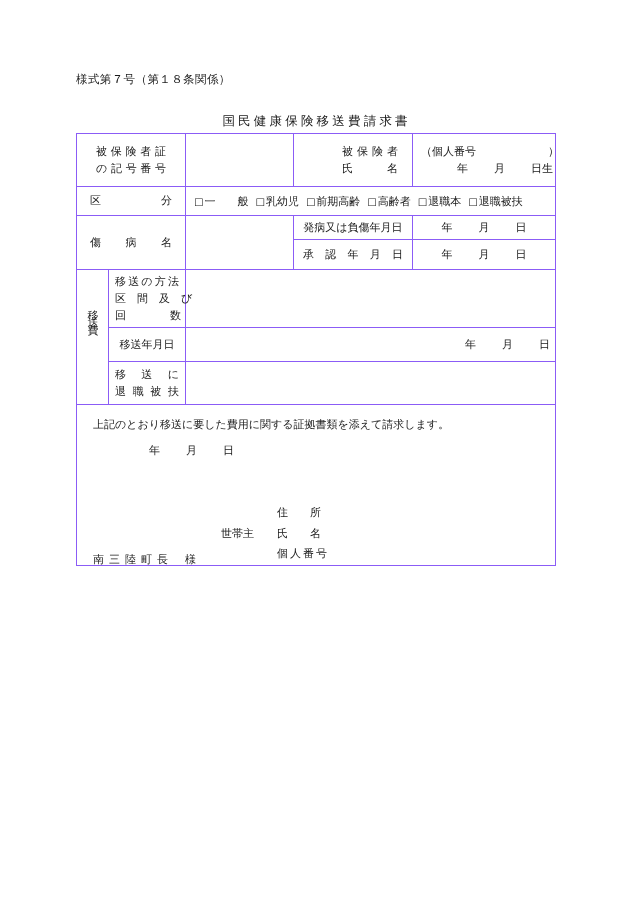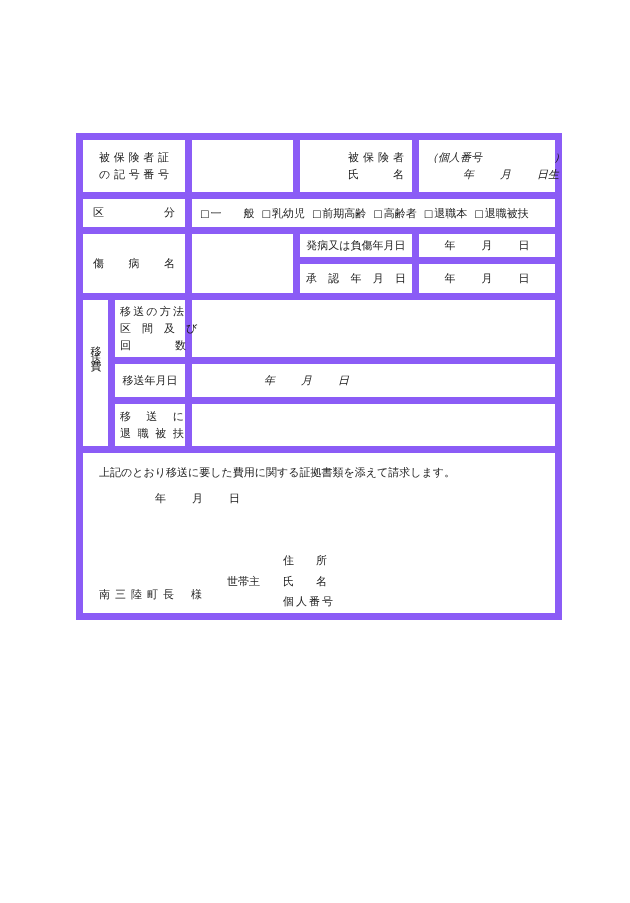--- a/index.html
+++ b/index.html
@@ -52,32 +52,32 @@
   .form-table {
     position: absolute;
     left: 76px;
     top: 133px;
     width: 479px;
     border-collapse: collapse;
     table-layout: fixed;
     font-size: 11px;
   }
   .form-table td {
-    border: 7px solid #8b5cf6;
+    border: 1px solid #8b5cf6;
     padding: 0;
     vertical-align: middle;
   }
 
   
   .cell {
     padding: 3px 5px;
     line-height: 1.55;
   }
   .cell-c { text-align: center; }
-  .cell-l { text-align: left; font-style: italic; }
+  .cell-l { text-align: right; }
 
   
   .lbl {
     text-align: center;
     white-space: nowrap;
   }
 
   
   .dist {
     display: block;
@@ -184,40 +184,42 @@
   }
   .sig-key-3 {
     display: inline-block;
     text-align: justify;
     text-align-last: justify;
     width: 50px;
   }
   .recipient {
     position: absolute;
     left: 16px;
-    top: 134px;
+    top: 147px;
     font-size: 11px;
     white-space: nowrap;
   }
   .recipient .name {
     display: inline-block;
     letter-spacing: 5px;
     text-indent: 0;
   }
   .recipient .sama {
     display: inline-block;
     margin-left: 12px;
   }
 </style>
 </head>
 <body>
 
 <div class="page">
 
-
+  <div class="form-no">様式第７号（第１８条関係）</div>
+
+  <div class="doc-title">国民健康保険移送費請求書</div>
 
   <table class="form-table">
     <colgroup>
       <col style="width:32px">
       <col style="width:77px">
       <col style="width:108px">
       <col style="width:119px">
       <col style="width:143px">
     </colgroup>
 

